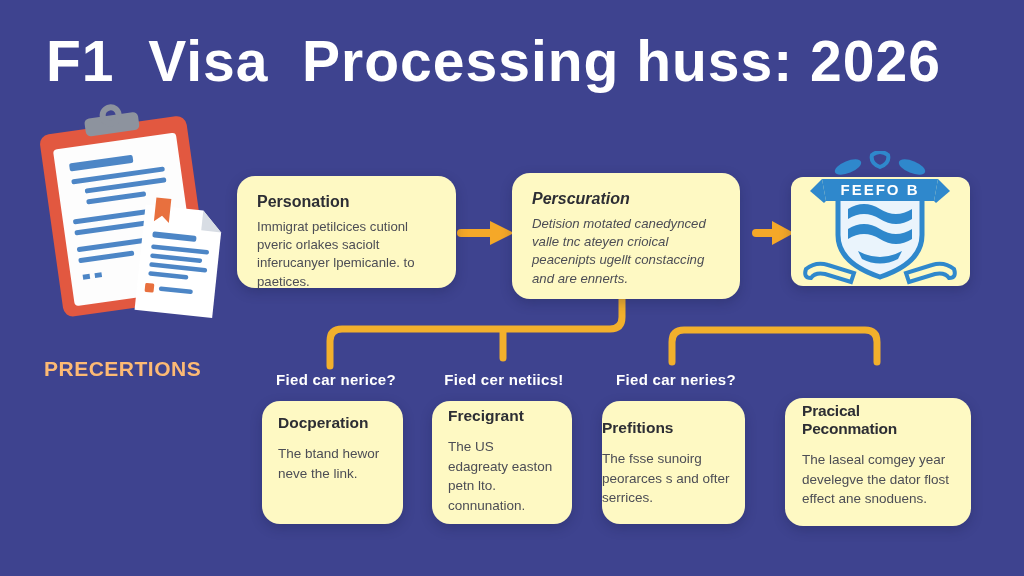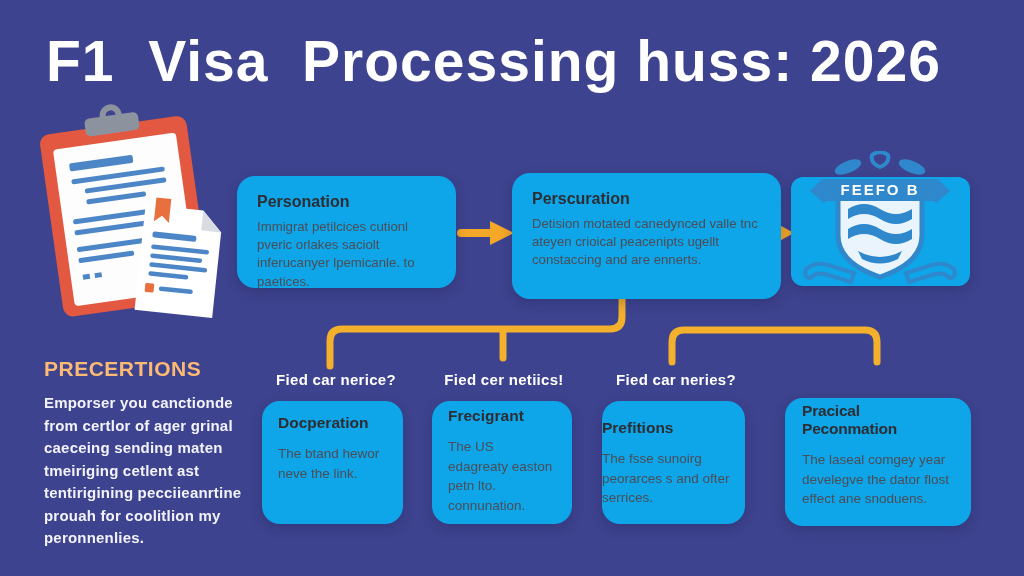--- a/index.html
+++ b/index.html
@@ -7,21 +7,21 @@
     position:relative;width:1024px;height:576px;overflow:hidden;
     background:#3e438f;
     font-family:"Liberation Sans","DejaVu Sans",sans-serif;
   }
   .abs{position:absolute;}
   h1#title{
     margin:4px;color:#ffffff;font-size:57px;font-weight:bold;
     letter-spacing:1px;white-space:pre;
   }
   .card{
-    position:absolute;background:#0ea5e9;border-radius:18px;
+    position:absolute;background:#fef9c3;border-radius:18px;
     box-shadow:0 4px 12px rgba(20,22,60,.25);
     padding:17px 20px;box-sizing:border-box;color:#3a3b42;
   }
   .card h3{margin:0 0 7px 0;font-size:16px;font-weight:bold;color:#2d2e34;}
   .card p{margin:0;font-size:13.2px;line-height:1.38;color:#4c4d55;}
   .bottom-card h3{font-size:15.5px;margin-bottom:12px;}
   .bottom-card p{font-size:13.5px;line-height:1.45;}
   #badge-card{padding:0;border-radius:12px;}
   .side-heading{
     color:#fdba74;font-size:21px;font-weight:bold;letter-spacing:.5px;margin:0;
@@ -89,21 +89,21 @@
       <line x1="756" y1="233" x2="774" y2="233" stroke="#f5a828" stroke-width="8" stroke-linecap="round"></line>
       <polygon points="772,221 794,233 772,245" fill="#f5a828"></polygon>
     </g>
   </svg>
 
   <div class="card" style="left:237px;top:176px;width:219px;height:112px;">
     <h3>Personation</h3>
     <p>Immigrat petilcices cutionl pveric orlakes saciolt inferucanyer lpemicanle. to paetices.</p>
   </div>
 
-  <div class="card" style="left:512px;top:173px;width:269px;height:126px;">
+  <div class="card" style="left:512px;top:173px;width:228px;height:126px;font-style:italic;">
     <h3>Perscuration</h3>
     <p>Detision motated canedynced valle tnc ateyen crioical peacenipts ugellt constaccing and are ennerts.</p>
   </div>
 
   <div class="card" id="badge-card" style="left:791px;top:177px;width:179px;height:109px;"></div>
   <svg class="abs" style="left:800px;top:151px;" width="160" height="140" viewBox="0 0 160 140">
 
     <g fill="#2f88cc">
       <ellipse cx="48" cy="16" rx="14" ry="6" transform="rotate(-22 48 16)"></ellipse>
       <ellipse cx="112" cy="16" rx="14" ry="6" transform="rotate(22 112 16)"></ellipse>
@@ -119,21 +119,20 @@
     <path d="M22 28 L10 40 L24 52 L26 50 Z" fill="#2f88cc"></path>
     <path d="M138 28 L150 40 L136 52 L134 50 Z" fill="#2f88cc"></path>
     <text x="80" y="44" text-anchor="middle" font-size="15" font-weight="bold" font-family="Liberation Sans, sans-serif" fill="#ffffff" letter-spacing="2">FEEFO B</text>
 
     <path d="M6 118 q10 -8 22 -4 l26 8 l-3 9 l-26 -8 q-10 -2 -14 4 q-8 0 -5 -9 z" fill="none" stroke="#2f88cc" stroke-width="4"></path>
     <path d="M154 118 q-10 -8 -22 -4 l-26 8 l3 9 l26 -8 q10 -2 14 4 q8 0 5 -9 z" fill="none" stroke="#2f88cc" stroke-width="4"></path>
   </svg>
 
   <div class="abs" style="left:44px;top:357px;">
     <p class="side-heading">PRECERTIONS</p>
-    <p class="side-body" style="margin-top:11px;">Emporser you canctionde from certlor of ager grinal caeceing sending maten tmeiriging cetlent ast tentirigining pecciieanrtine prouah for coolitlion my peronnenlies.</p>
   </div>
 
   <div class="q-label" style="left:336px;top:371px;text-align:center;">Fied car nerice?</div>
   <div class="q-label" style="left:504px;top:371px;">Fied cer netiics!</div>
   <div class="q-label" style="left:676px;top:371px;">Fied car neries?</div>
 
   <div class="card bottom-card" style="left:262px;top:401px;width:141px;height:123px;padding:13px 16px;">
     <h3>Docperation</h3>
     <p>The btand hewor neve the link.</p>
   </div>

